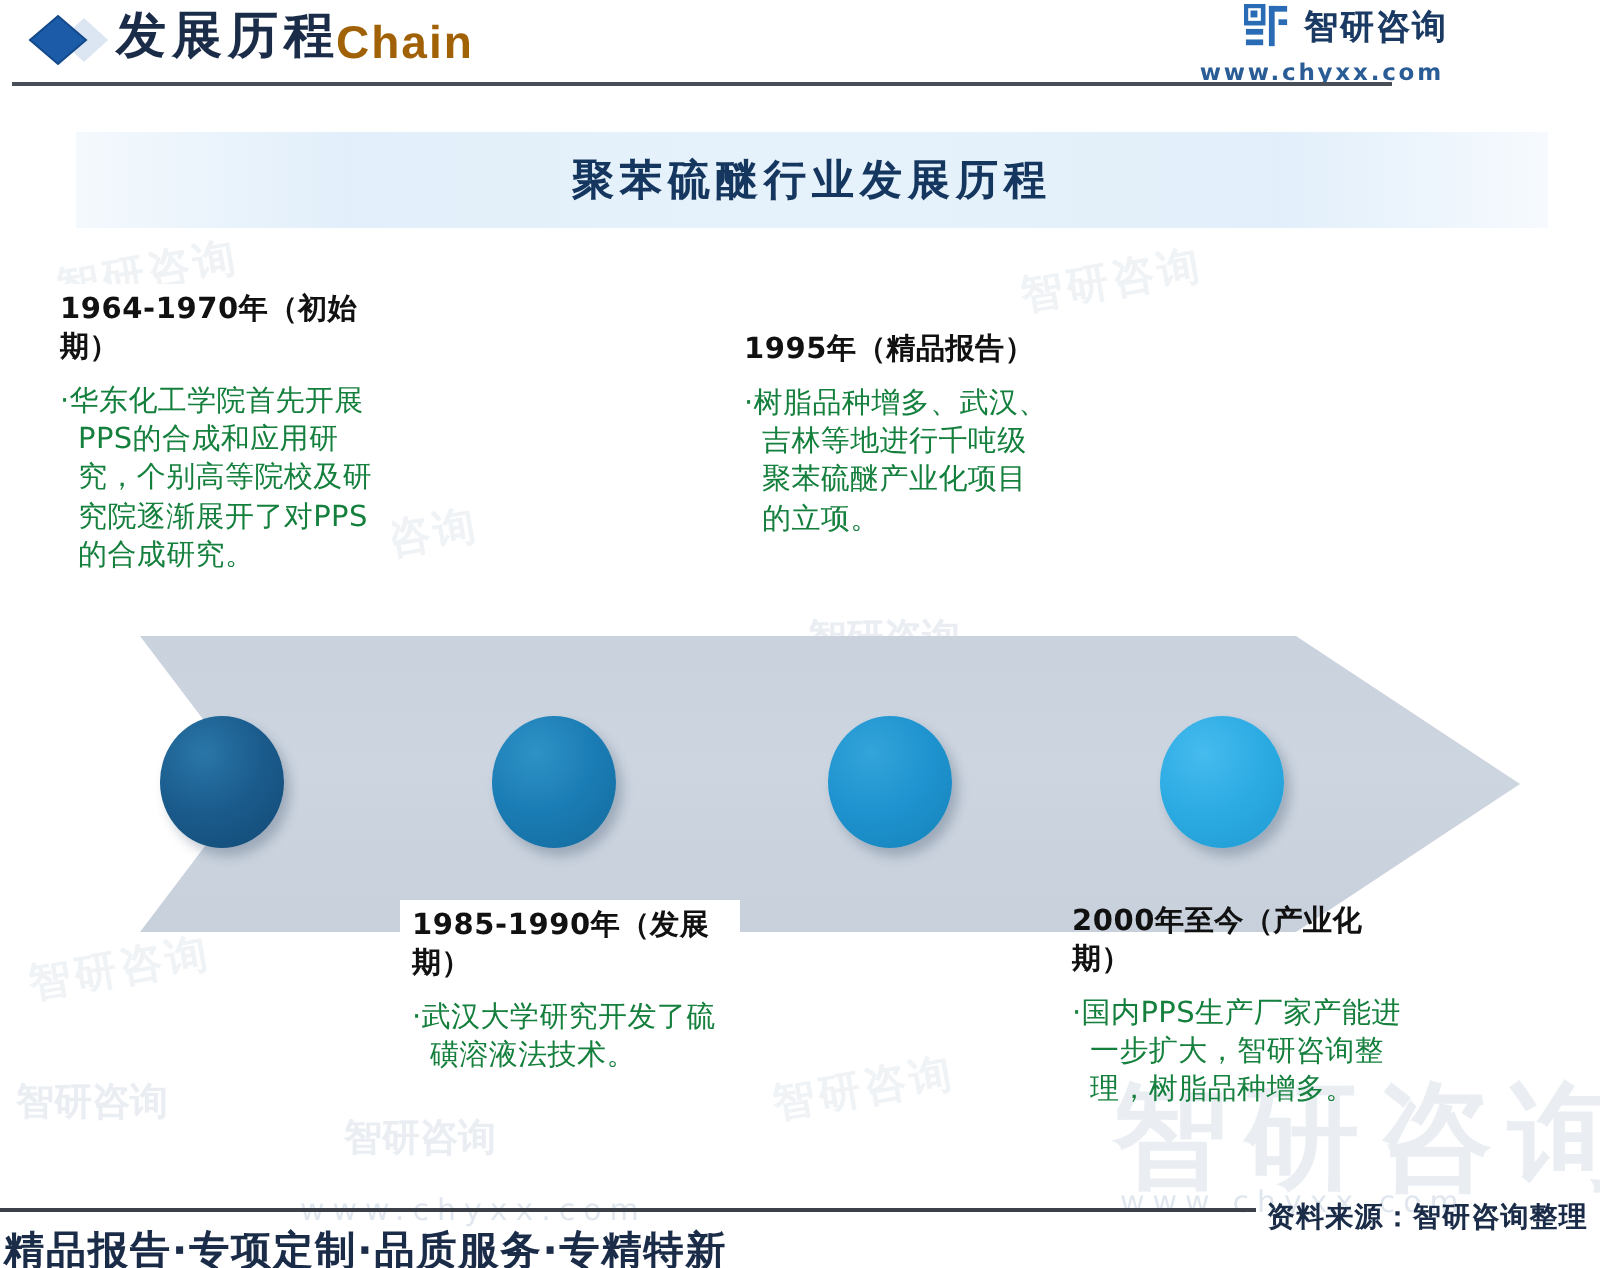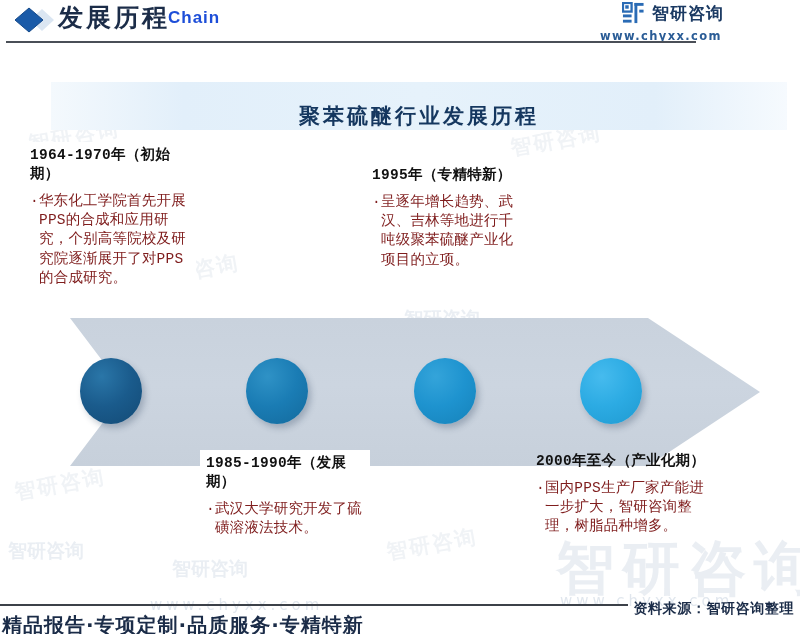--- a/index.html
+++ b/index.html
@@ -67,23 +67,23 @@
     left: 58px; top: 1px;
     font-size: 25px;
     font-weight: 700;
     color: #1b2c48;
     letter-spacing: 3px;
     font-family: "DejaVu Serif", "Liberation Serif", serif;
   }
   .heading-ghost {
     position: absolute;
     left: 168px; top: 8px;
-    font-size: 17px;
-    font-weight: 700;
-    color: #1d4ed8;
+    font-size: 23px;
+    font-weight: 700;
+    color: #a16207;
     letter-spacing: 1px;
     font-family: "Liberation Sans", sans-serif;
   }
   .brand-block {
     position: absolute;
     right: 8px; top: 2px;
     display: flex;
     align-items: center;
     gap: 7px;
   }
@@ -108,28 +108,27 @@
     position: absolute;
     left: 6px; top: 41px;
     width: 690px; height: 2px;
     background: #4a4f57;
     z-index: 6;
   }
 
   
   .title-banner {
     position: absolute;
-    left: 51px; top: 66px;
+    left: 38px; top: 66px;
     width: 736px; height: 48px;
     background: linear-gradient(90deg,#f4f9fd 0%,#e2effa 18%,#e6f2fb 50%,#e2effa 82%,#f6fafe 100%);
     display: flex;
-    align-items: flex-end;
+    align-items: center;
     justify-content: center;
     z-index: 4;
-    margin-top: 16px;
   }
   .title-text {
     font-size: 21px;
     font-weight: 700;
     color: #15375f;
     letter-spacing: 3px;
     font-family: "DejaVu Serif", "Liberation Serif", serif;
   }
 
   
@@ -147,33 +146,32 @@
     border-radius: 50%;
     z-index: 3;
     box-shadow: 3px 4px 6px rgba(40,60,90,.28);
   }
 
   
   .tbox {
     position: absolute;
     z-index: 4;
     background: #ffffff;
-    font-family: Liberation Mono, monospace;
   }
   .tbox-title {
     font-size: 14.5px;
     font-weight: 700;
     color: #111111;
     line-height: 1.30;
     margin: 0 0 8px 0;
     letter-spacing: .3px;
   }
   .tbox-body {
     font-size: 14.5px;
-    color: #7f1d1d;
+    color: #15803d;
     line-height: 1.33;
     margin: 0;
     padding-left: 9px;
     text-indent: -9px;
     letter-spacing: .2px;
   }
 
   
   .footer-rule {
     position: absolute;
@@ -269,22 +267,22 @@
   <p class="tbox-title">1964-1970年（初始期）</p>
   <p class="tbox-body">·华东化工学院首先开展PPS的合成和应用研究，个别高等院校及研究院逐渐展开了对PPS的合成研究。</p>
 </div>
 
 <div class="tbox" style="left:200px; top:437px; width:158px; padding:4px 6px 8px 6px;margin-top:13px;">
   <p class="tbox-title">1985-1990年（发展期）</p>
   <p class="tbox-body">·武汉大学研究开发了硫磺溶液法技术。</p>
 </div>
 
 <div class="tbox" style="left:366px; top:162px; width:152px; padding:4px 6px 8px 6px;">
-  <p class="tbox-title">1995年（专精特新）</p>
-  <p class="tbox-body">·呈逐年增长趋势、武汉、吉林等地进行千吨级聚苯硫醚产业化项目的立项。</p>
+  <p class="tbox-title">1995年（精品报告）</p>
+  <p class="tbox-body">·树脂品种增多、武汉、吉林等地进行千吨级聚苯硫醚产业化项目的立项。</p>
 </div>
 
 <div class="tbox" style="left:530px; top:448px; width:172px; padding:4px 6px 8px 6px; background:transparent;">
   <p class="tbox-title">2000年至今（产业化期）</p>
   <p class="tbox-body">·国内PPS生产厂家产能进一步扩大，智研咨询整理，树脂品种增多。</p>
 </div>
 
 <div class="footer-rule"></div>
 <div class="footer-slogan">精品报告·专项定制·品质服务·专精特新</div>
 <div class="footer-source">资料来源：智研咨询整理</div>

